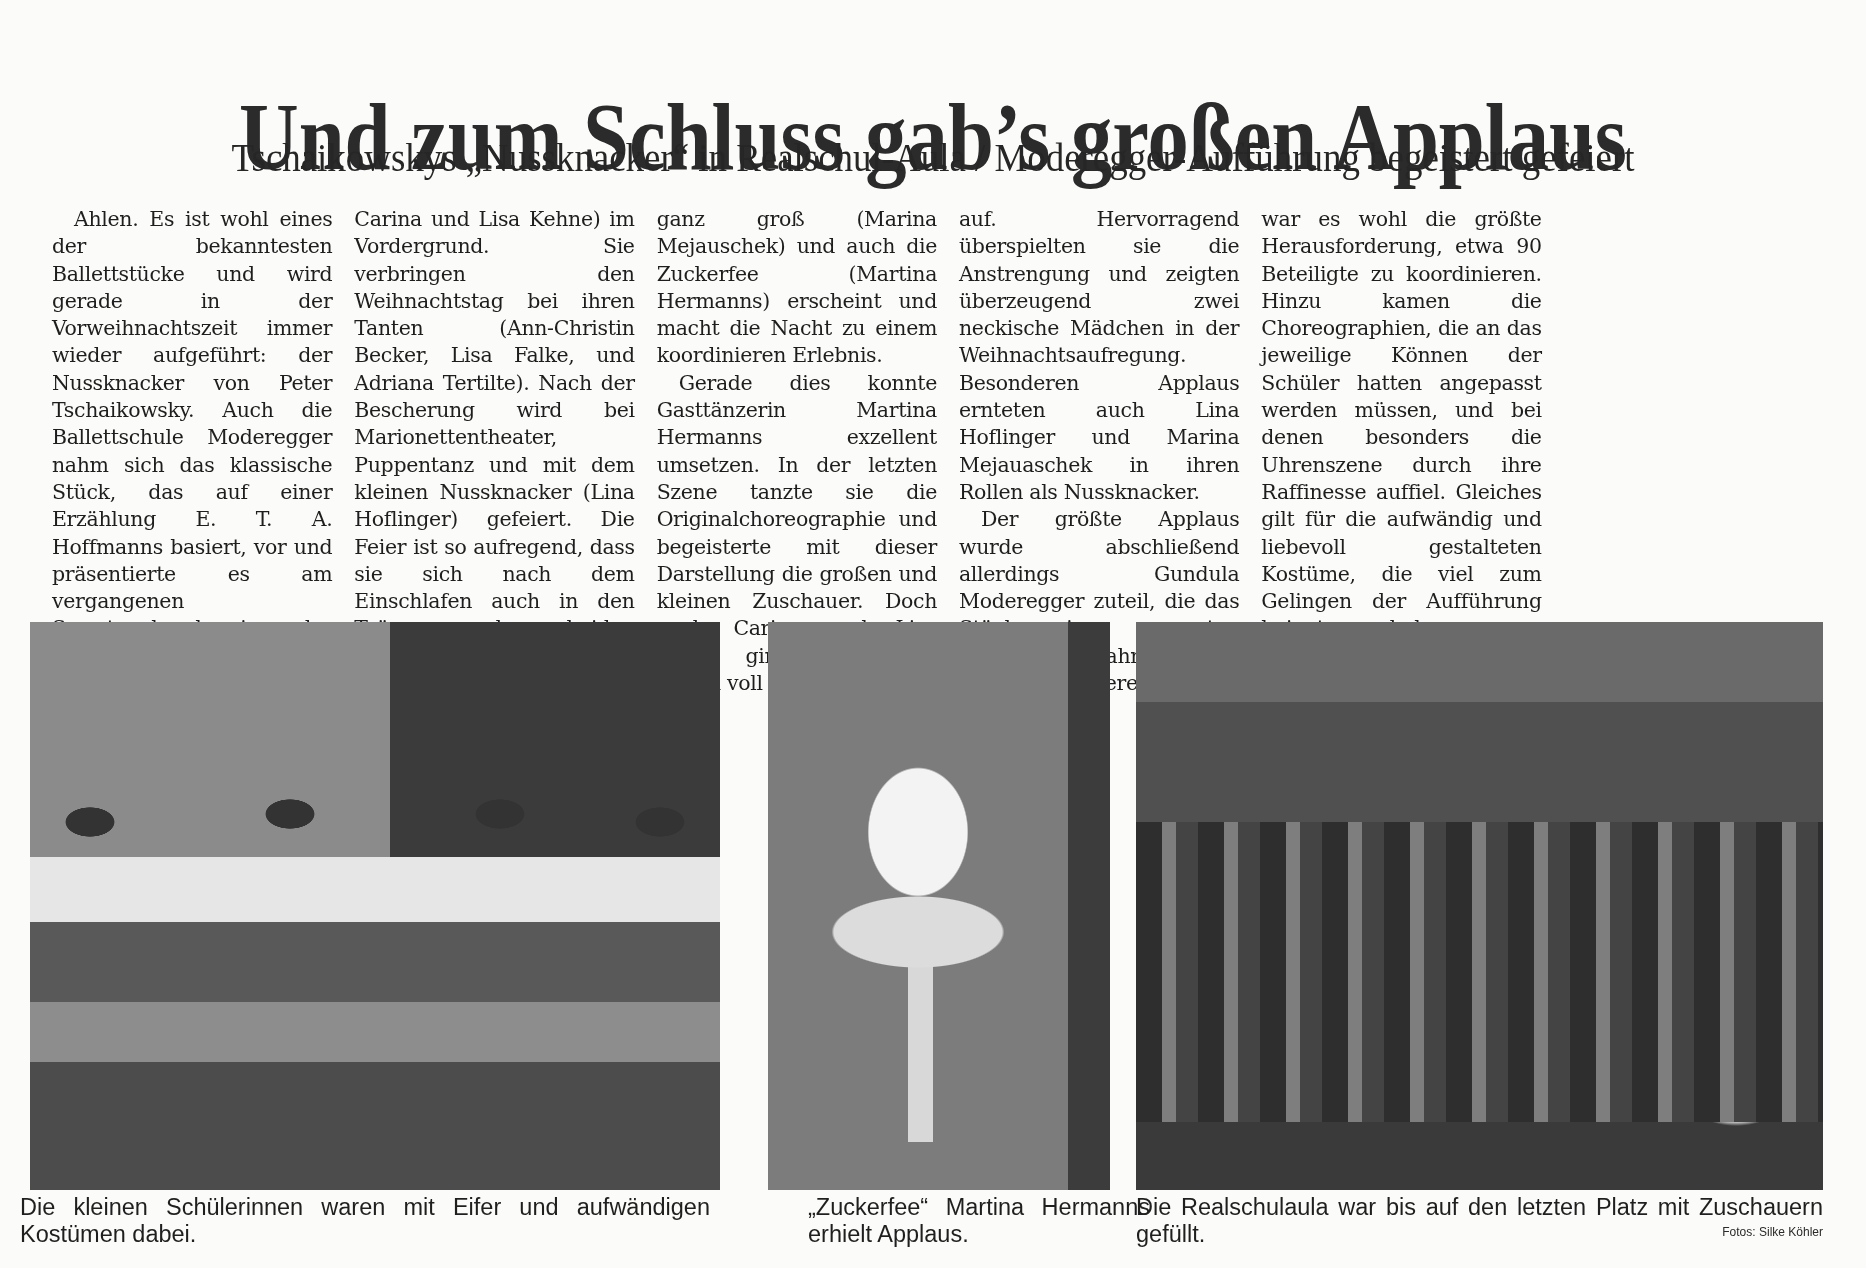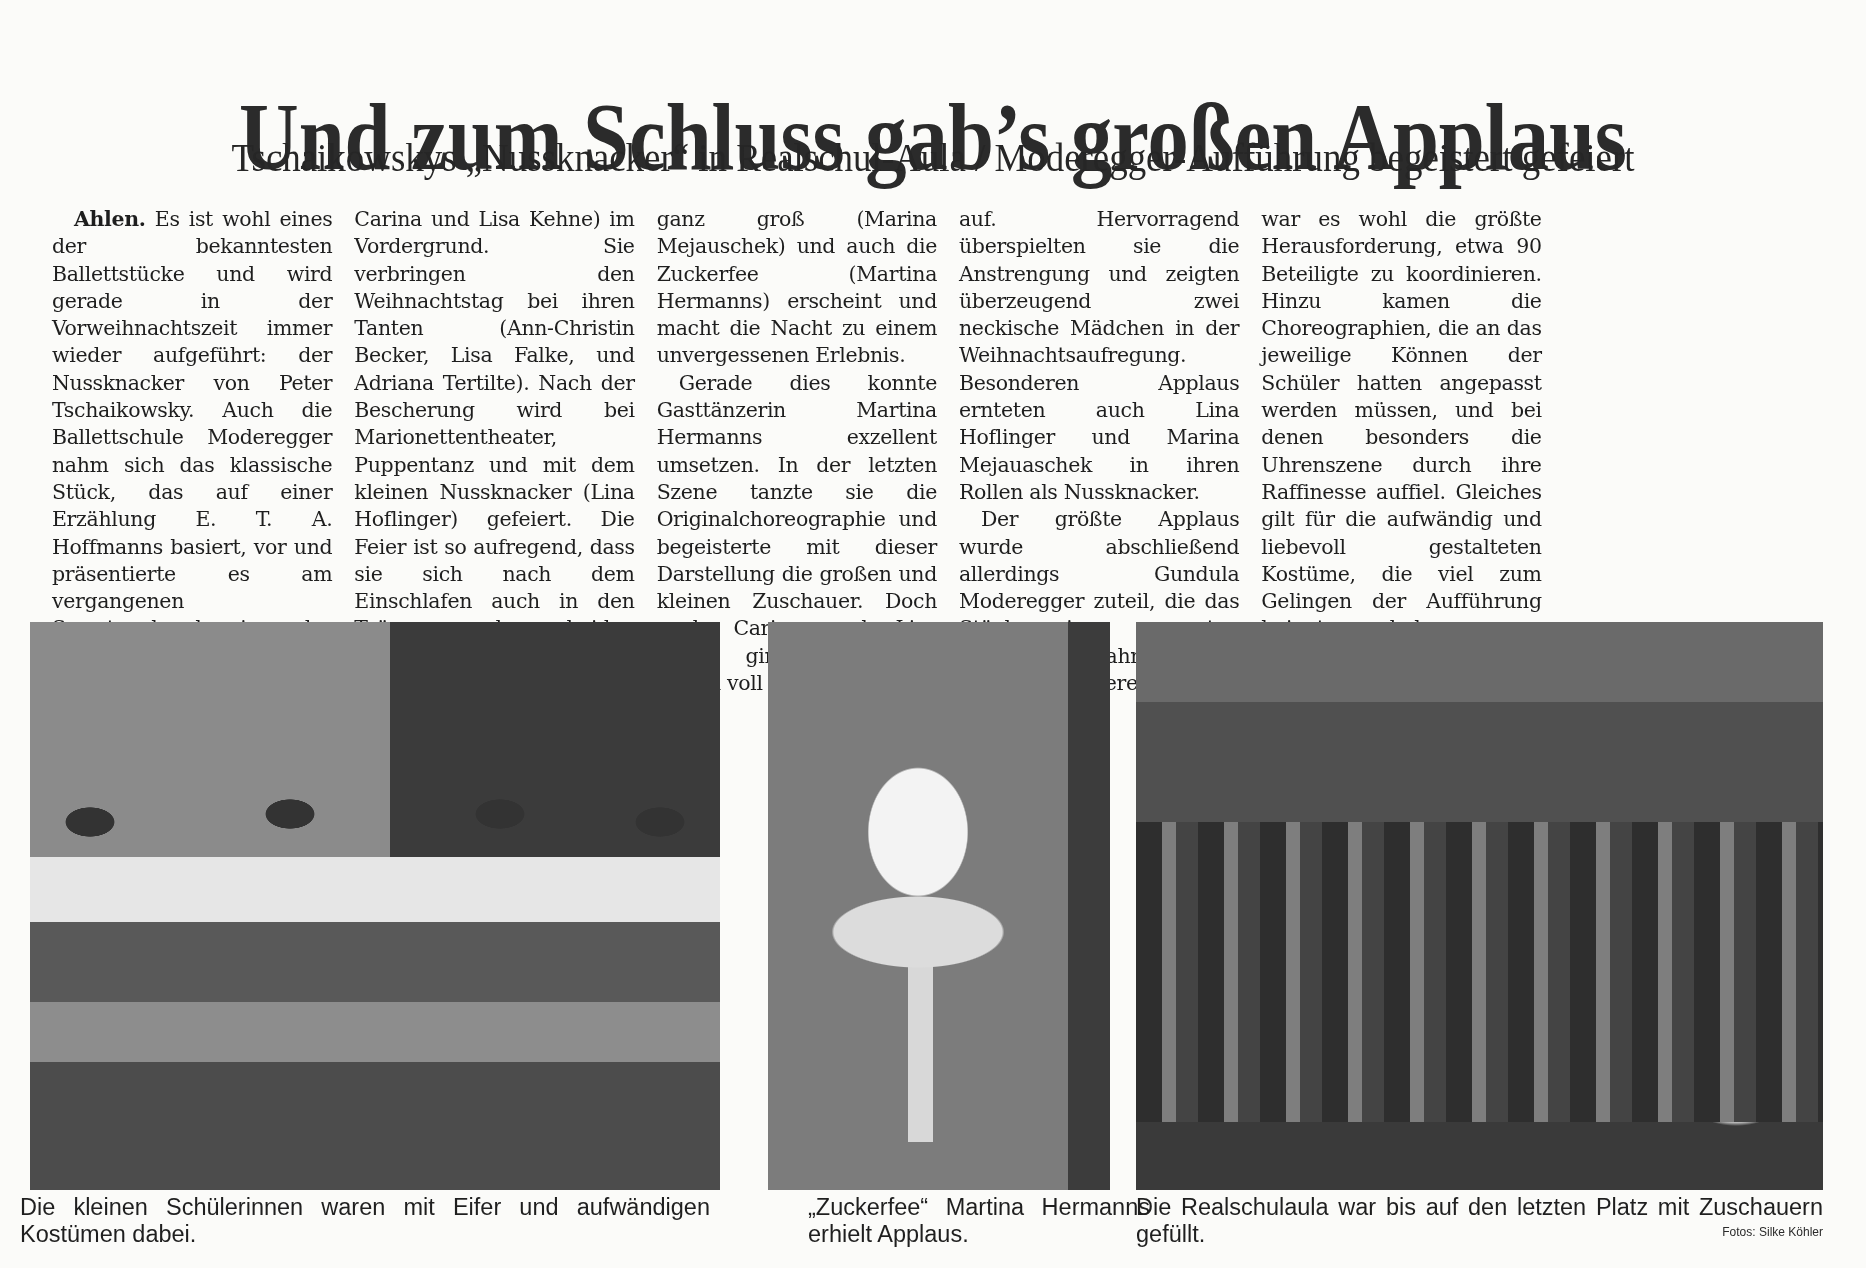--- a/index.html
+++ b/index.html
@@ -22,21 +22,21 @@
   .columns {
     position:absolute; left:52px; top:206px; width:1792px; height:400px;
     display:grid; grid-template-columns:repeat(6, 1fr); column-gap:22px;
   }
   .col {
     font-family:"DejaVu Serif", serif; font-size:20.5px; line-height:27.3px;
     text-align:justify; color:#1e1e1e; letter-spacing:-0.35px;
   }
   .col p { margin:0; }
   .col p.indent { text-indent:22px; }
-  .dateline { font-weight:bold; }
+  .dateline { font-weight:normal; }
   .byline { text-align:right; font-weight:bold; font-family:"Liberation Serif", serif; font-size:23px; margin-top:4px; }
   .photo {
     position:absolute; top:622px; height:568px; overflow:hidden;
     background-color:#7a7a7a;
   }
   #photo1 {
     left:30px; width:690px;
     background:
       radial-gradient(ellipse 40px 24px at 60px 200px, #333 0 60%, transparent 62%),
       radial-gradient(ellipse 40px 24px at 260px 192px, #333 0 60%, transparent 62%),
@@ -88,21 +88,21 @@
 
 <div class="columns">
   <div class="col">
     <p class="indent"><span class="dateline">Ahlen.</span> <span>Es ist wohl eines der bekanntesten Ballettstücke und wird gerade in der Vorweihnachtszeit immer wieder aufgeführt: der Nussknacker von Peter Tschaikowsky. Auch die Ballettschule Moderegger nahm sich das klassische Stück, das auf einer Erzählung E. T. A. Hoffmanns basiert, vor und präsentierte es am vergangenen Samstagabend in der Realschulhalle.</span></p>
     <p class="indent">Dabei stehen die Waisen Clara und Marie (getanzt von</p>
   </div>
   <div class="col">
     <p>Carina und Lisa Kehne) im Vordergrund. Sie verbringen den Weihnachtstag bei ihren Tanten (Ann-Christin Becker, Lisa Falke, und Adriana Tertilte). Nach der Bescherung wird bei Marionettentheater, Puppentanz und mit dem kleinen Nussknacker (Lina Hoflinger) gefeiert. Die Feier ist so aufregend, dass sie sich nach dem Einschlafen auch in den Träumen der beiden Mädchen fortsetzt. Der Nussknacker wird dabei plötzlich</p>
   </div>
   <div class="col">
-    <p>ganz groß (Marina Mejauschek) und auch die Zuckerfee (Martina Hermanns) erscheint und macht die Nacht zu einem unvergessenen Erlebnis.</p>
+    <p>ganz groß (Marina Mejauschek) und auch die Zuckerfee (Martina Hermanns) erscheint und macht die Nacht zu einem koordinieren Erlebnis.</p>
     <p class="indent">Gerade dies konnte Gasttänzerin Martina Hermanns exzellent umsetzen. In der letzten Szene tanzte sie die Originalchoreographie und begeisterte mit dieser Darstellung die großen und kleinen Zuschauer. Doch auch Carina und Lisa Kehne gingen in ihren Rollen voll und ganz</p>
   </div>
   <div class="col">
     <p>auf. Hervorragend überspielten sie die Anstrengung und zeigten überzeugend zwei neckische Mädchen in der Weihnachtsaufregung. Besonderen Applaus ernteten auch Lina Hoflinger und Marina Mejauaschek in ihren Rollen als Nussknacker.</p>
     <p class="indent">Der größte Applaus wurde abschließend allerdings Gundula Moderegger zuteil, die das Stück im gesamten vergangenen Jahr mit ihren Schülern vorbereitet hatte. Dabei</p>
   </div>
   <div class="col">
     <p>war es wohl die größte Herausforderung, etwa 90 Beteiligte zu koordinieren. Hinzu kamen die Choreographien, die an das jeweilige Können der Schüler hatten angepasst werden müssen, und bei denen besonders die Uhrenszene durch ihre Raffinesse auffiel. Gleiches gilt für die aufwändig und liebevoll gestalteten Kostüme, die viel zum Gelingen der Aufführung beigetragen haben.</p>
     <div class="byline">Silke Köhler</div>
   </div>

